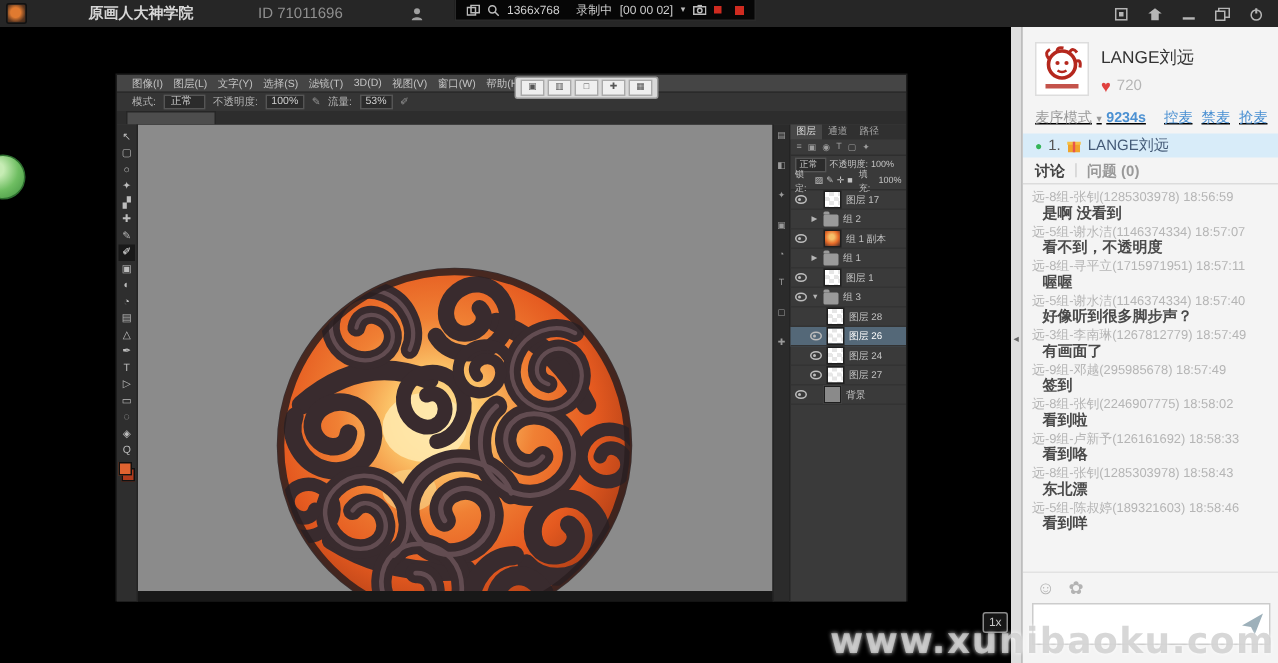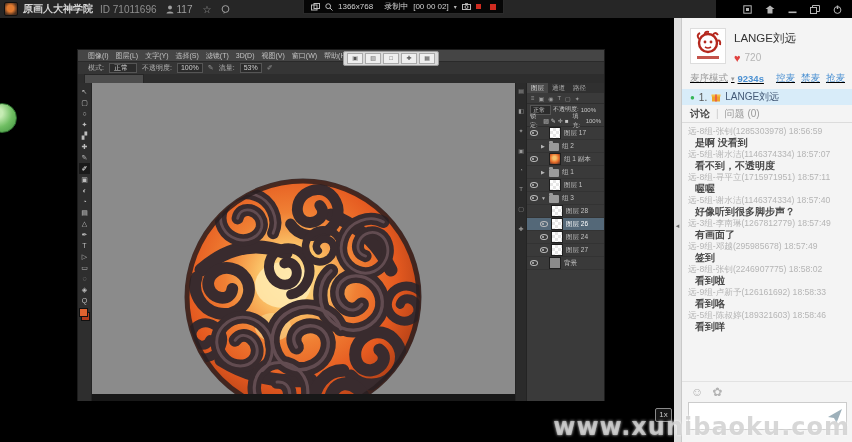--- a/index.html
+++ b/index.html
@@ -1,20 +1,20 @@
 <!DOCTYPE html>
 <html><head>
 <meta charset="utf-8">
 <style>
   html,body{margin:0;padding:0;background:#111;}
   .root{position:relative;width:852px;height:442px;background:#000;overflow:hidden;
         font-family:"Liberation Sans","DejaVu Sans",sans-serif;cursor:default;}
   
-  .titlebar{position:absolute;left:0;top:0;width:716px;height:18px;background:#262626;
-            display:flex;align-items:center;font-size:10px;color:#c9c9c9;z-index:40;}
+  .titlebar{position:absolute;left:0;top:0;width:852px;height:18px;background:#262626;
+            display:flex;align-items:center;font-size:10px;color:#c9c9c9;z-index:40;gap:36px;}
   .logo{width:12px;height:12px;margin:0 5px 0 4px;border-radius:2px;
         background:radial-gradient(circle at 45% 45%,#e07a30 0 35%,#5a3620 70%,#3a2414 100%);
         border:1px solid #111;}
   .tb-title{font-weight:bold;color:#d6d6d6;}
   .tb-id{color:#8f8f8f;margin-left:7px;}
   .tb-ico{margin-left:9px;display:flex;align-items:center;color:#9f9f9f;}
   .tb-ico svg{display:block;}
   .tb-count{margin-left:3px;color:#9f9f9f;}
   .tb-star{margin-left:10px;color:#9f9f9f;font-size:10px;}
   
@@ -108,21 +108,21 @@
   .mode-links{margin-left:auto;display:flex;gap:6px;}
   .mode-links span{color:#4a90d2;}
   .queue{display:flex;align-items:center;gap:4px;background:#d8ecf9;height:16px;padding:0 8px;font-size:10px;}
   .q-dot{color:#35b558;font-size:8px;}
   .q-rank{color:#555;}
   .q-name{color:#445a77;}
   .ch-tabs{display:flex;align-items:center;gap:6px;height:17px;padding:0 8px;border-bottom:1px solid #dcdcdc;
            font-size:10px;}
   .tab-disc{color:#444;font-weight:bold;}
   .tab-sep{color:#ccc;}
-  .tab-q{color:#999;}
+  .tab-q{color:#999;font-weight:bold;}
   .msgs{flex:1;overflow:hidden;padding:3px 6px 0 6px;}
   .msg{margin-bottom:1px;}
   .m-meta{font-size:8.6px;color:#b5b5b5;line-height:11px;white-space:nowrap;}
   .m-text{font-size:10px;color:#4a4a4a;font-weight:bold;line-height:11px;padding-left:7px;white-space:nowrap;}
   .ch-icons{display:flex;align-items:center;gap:9px;height:20px;padding:0 9px;border-top:1px solid #e2e2e2;}
   .ci{color:#b3b3b3;font-size:12px;line-height:12px;}
   .ch-input{position:relative;margin:0 6px 12px 6px;height:26px;background:#fff;border:1px solid #ccc;}
   .send{position:absolute;right:3px;top:5px;}
   
   .watermark{position:absolute;right:2px;bottom:1px;z-index:60;font-size:24px;font-weight:bold;
@@ -539,20 +539,24 @@
         </div>
       <div class="msg">
           <div class="m-meta">远-8组-张钊(2246907775) 18:58:02</div>
           <div class="m-text">看到啦</div>
         </div>
       <div class="msg">
           <div class="m-meta">远-9组-卢新予(126161692) 18:58:33</div>
           <div class="m-text">看到咯</div>
         </div>
       <div class="msg">
+          <div class="m-meta">远-8组-张钊(1285303978) 18:58:43</div>
+          <div class="m-text">东北漂</div>
+        </div>
+      <div class="msg">
           <div class="m-meta">远-5组-陈叔婷(189321603) 18:58:46</div>
           <div class="m-text">看到咩</div>
         </div>
     </div>
 
     <div class="ch-icons">
       <span class="ci">☺</span>
       <span class="ci">✿</span>
     </div>
     <div class="ch-input">

